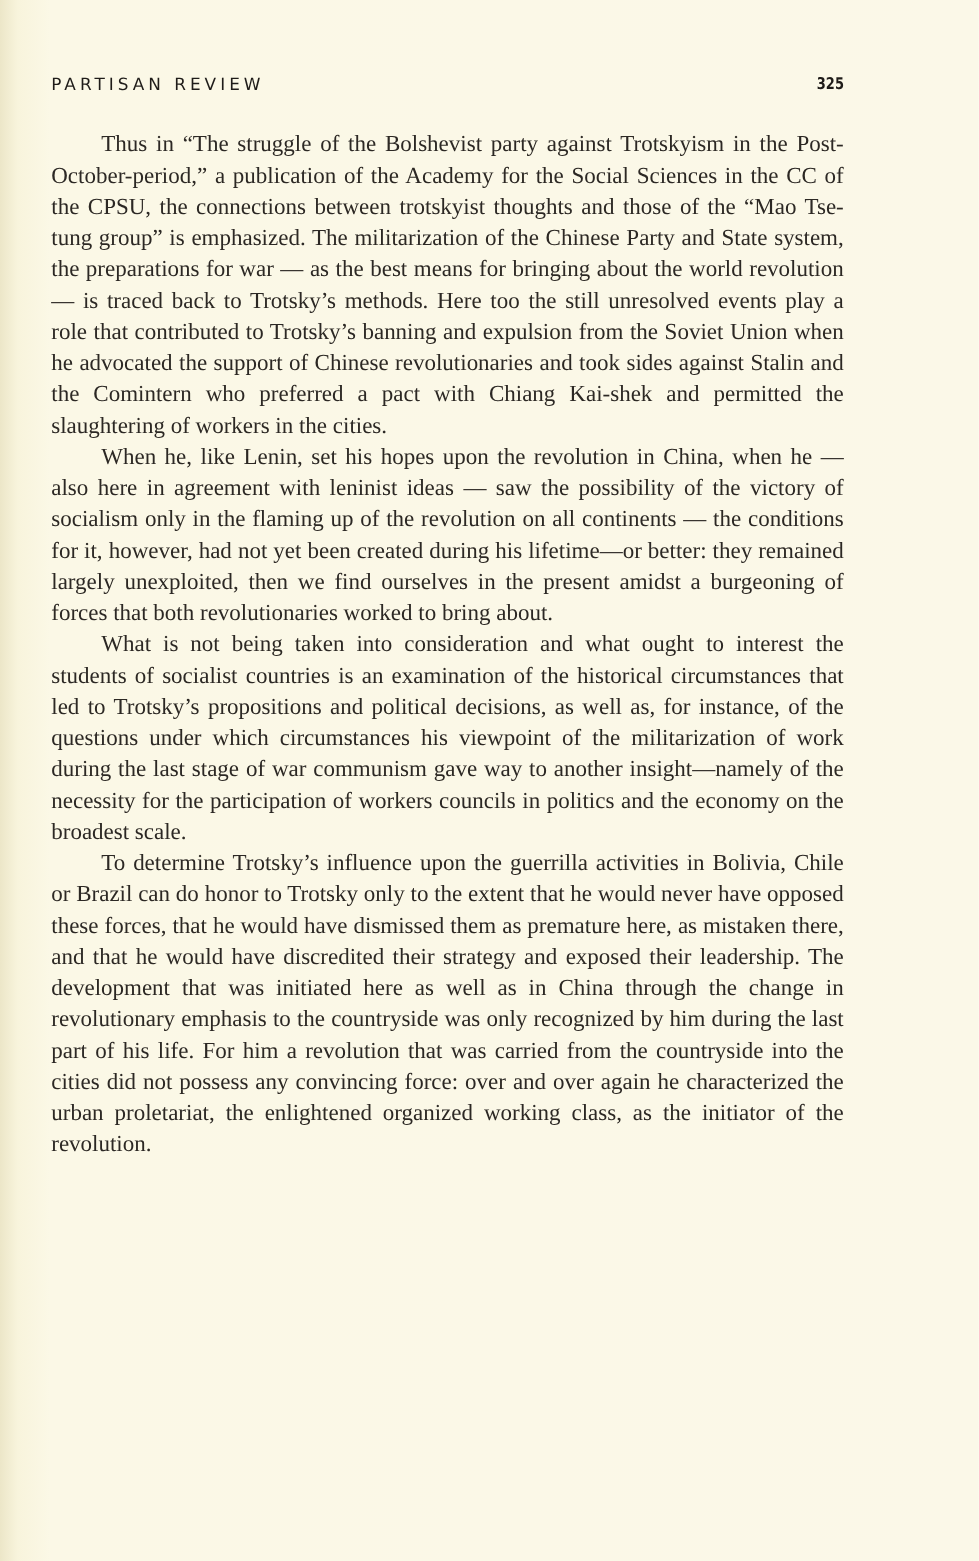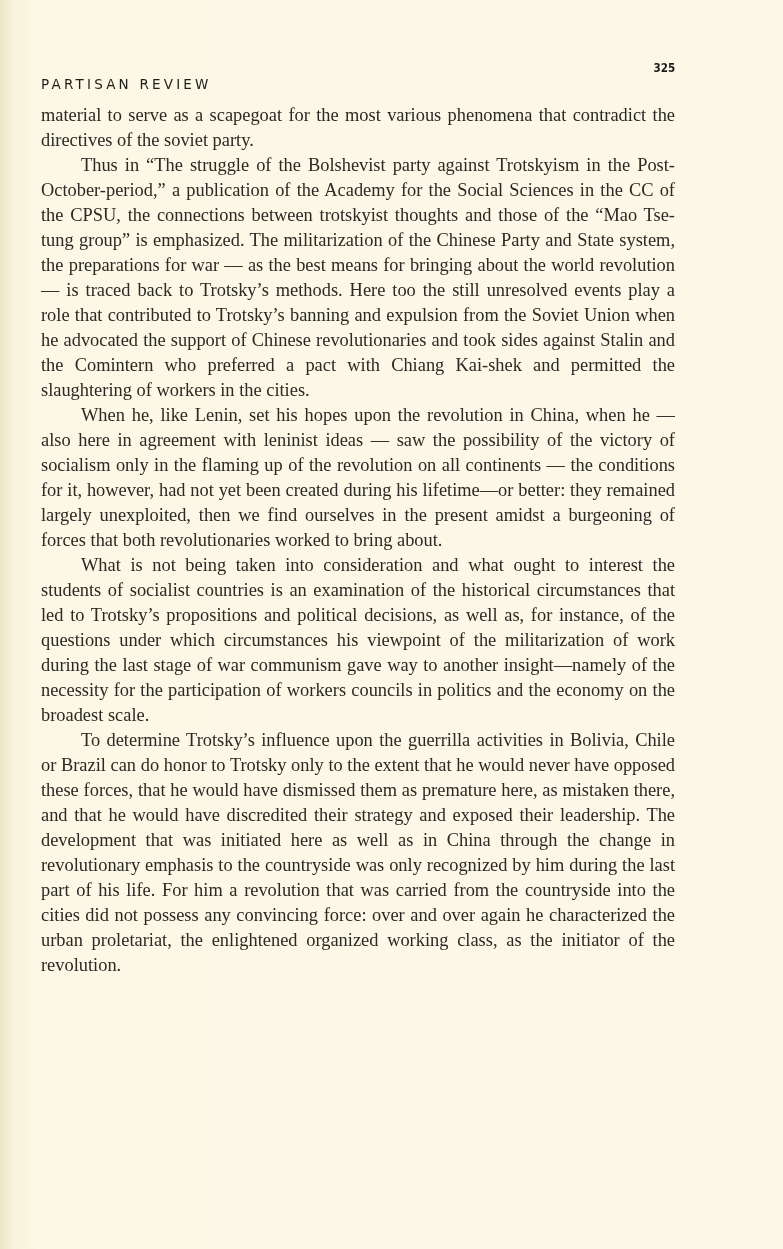--- a/index.html
+++ b/index.html
@@ -28,21 +28,20 @@
       height: 20px;
     }
     .journal-name {
       position: absolute;
       left: 0;
       top: 0;
       font-family: "DejaVu Sans", sans-serif;
       font-size: 13.5px;
       letter-spacing: 3.2px;
       color: #1f1c19;
-      margin-top: 16px;
     }
     .page-number {
       position: absolute;
       right: 0;
       top: 0;
       font-family: "DejaVu Sans", sans-serif;
       font-weight: bold;
       font-size: 13px;
       color: #1f1c19;
       transform: scaleX(0.8);
@@ -70,19 +69,18 @@
 </head>
 <body>
 
 <div class="page">
   <div class="running-head">
     <span class="journal-name">PARTISAN REVIEW</span>
     <span class="page-number">325</span>
   </div>
 
   <div class="body-text">
-    <p class="continued">material to serve as a scapegoat for the most various phenomena that contradict the directives of the soviet party.</p>
     <p class="indent">Thus in “The struggle of the Bolshevist party against Trotskyism in the Post-October-period,” a publication of the Academy for the Social Sciences in the CC of the CPSU, the connections between trotskyist thoughts and those of the “Mao Tse-tung group” is em­phasized. The militarization of the Chinese Party and State system, the preparations for war — as the best means for bringing about the world revolution — is traced back to Trotsky’s methods. Here too the still unresolved events play a role that contributed to Trotsky’s ban­ning and expulsion from the Soviet Union when he advocated the support of Chinese revolutionaries and took sides against Stalin and the Comintern who preferred a pact with Chiang Kai-shek and permitted the slaughtering of workers in the cities.</p>
     <p class="indent">When he, like Lenin, set his hopes upon the revolution in China, when he — also here in agreement with leninist ideas — saw the pos­sibility of the victory of socialism only in the flaming up of the revolu­tion on all continents — the conditions for it, however, had not yet been created during his lifetime—or better: they remained largely unex­ploited, then we find ourselves in the present amidst a burgeoning of forces that both revolutionaries worked to bring about.</p>
     <p class="indent">What is not being taken into consideration and what ought to interest the students of socialist countries is an examination of the his­torical circumstances that led to Trotsky’s propositions and political decisions, as well as, for instance, of the questions under which cir­cumstances his viewpoint of the militarization of work during the last stage of war communism gave way to another insight—namely of the necessity for the participation of workers councils in politics and the economy on the broadest scale.</p>
     <p class="indent">To determine Trotsky’s influence upon the guerrilla activities in Bolivia, Chile or Brazil can do honor to Trotsky only to the extent that he would never have opposed these forces, that he would have dismissed them as premature here, as mistaken there, and that he would have discredited their strategy and exposed their leadership. The development that was initiated here as well as in China through the change in revolutionary emphasis to the countryside was only recognized by him during the last part of his life. For him a revolu­tion that was carried from the countryside into the cities did not possess any convincing force: over and over again he characterized the urban proletariat, the enlightened organized working class, as the initiator of the revolution.</p>
   </div>
 </div>
 
 </body></html>

